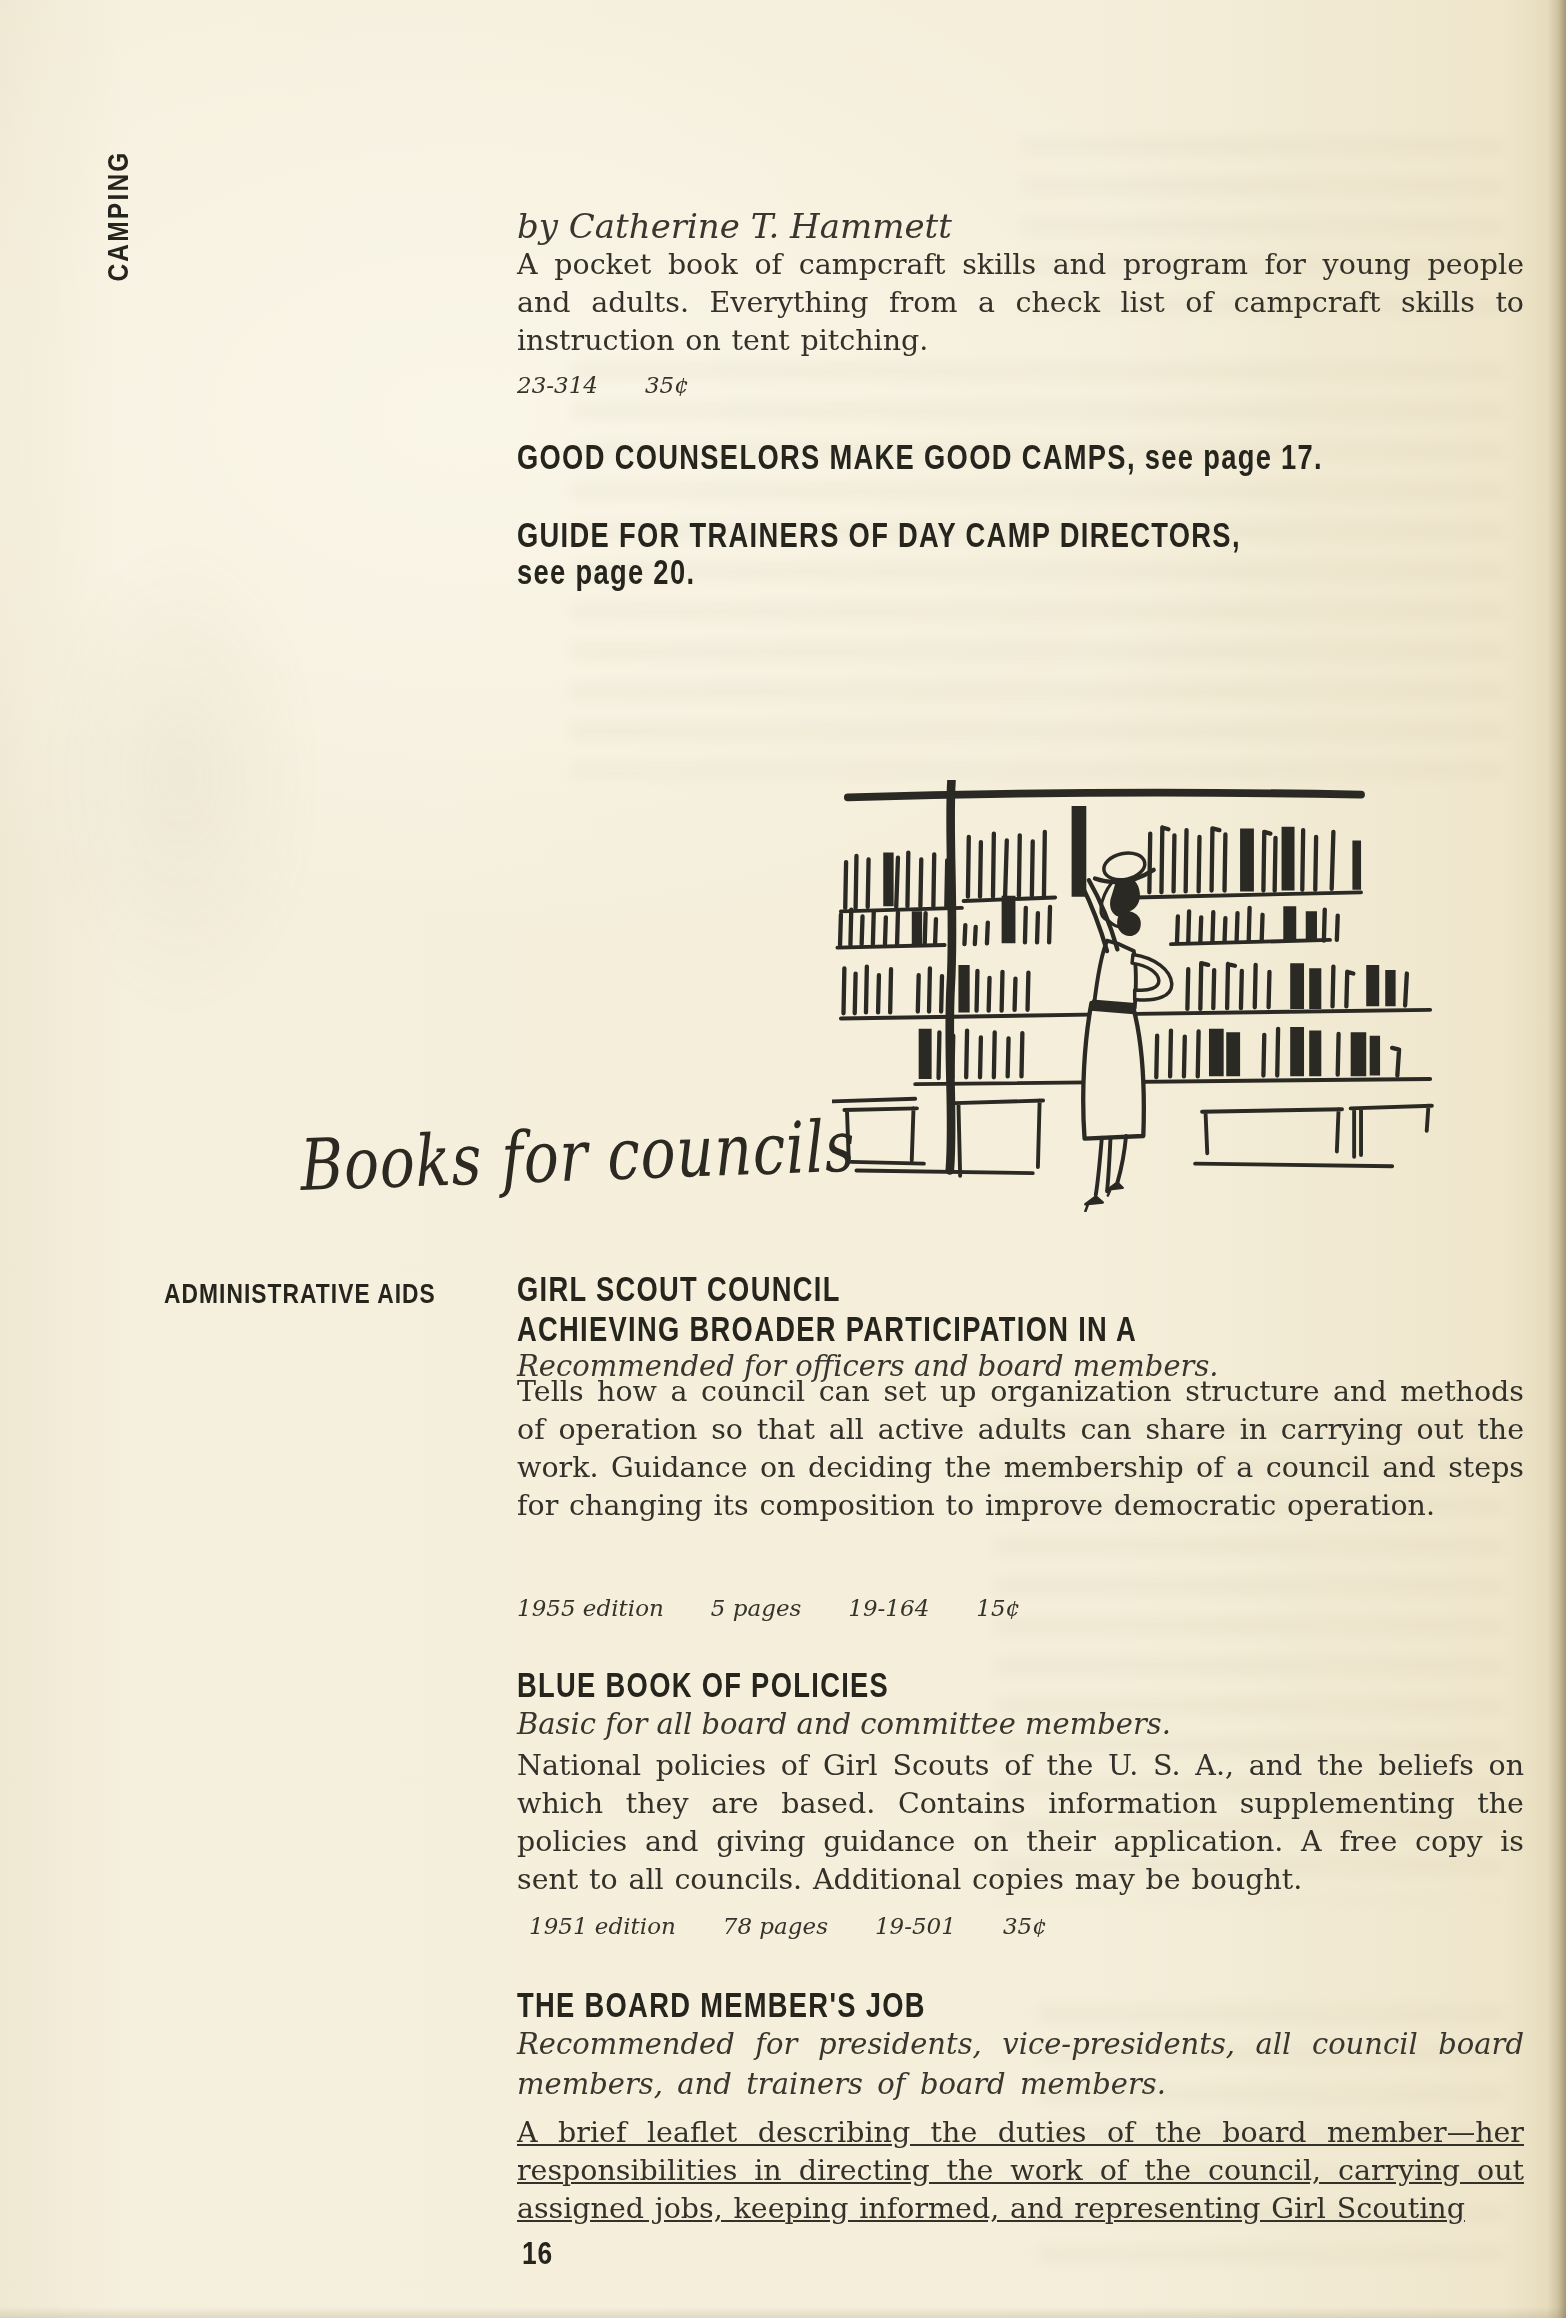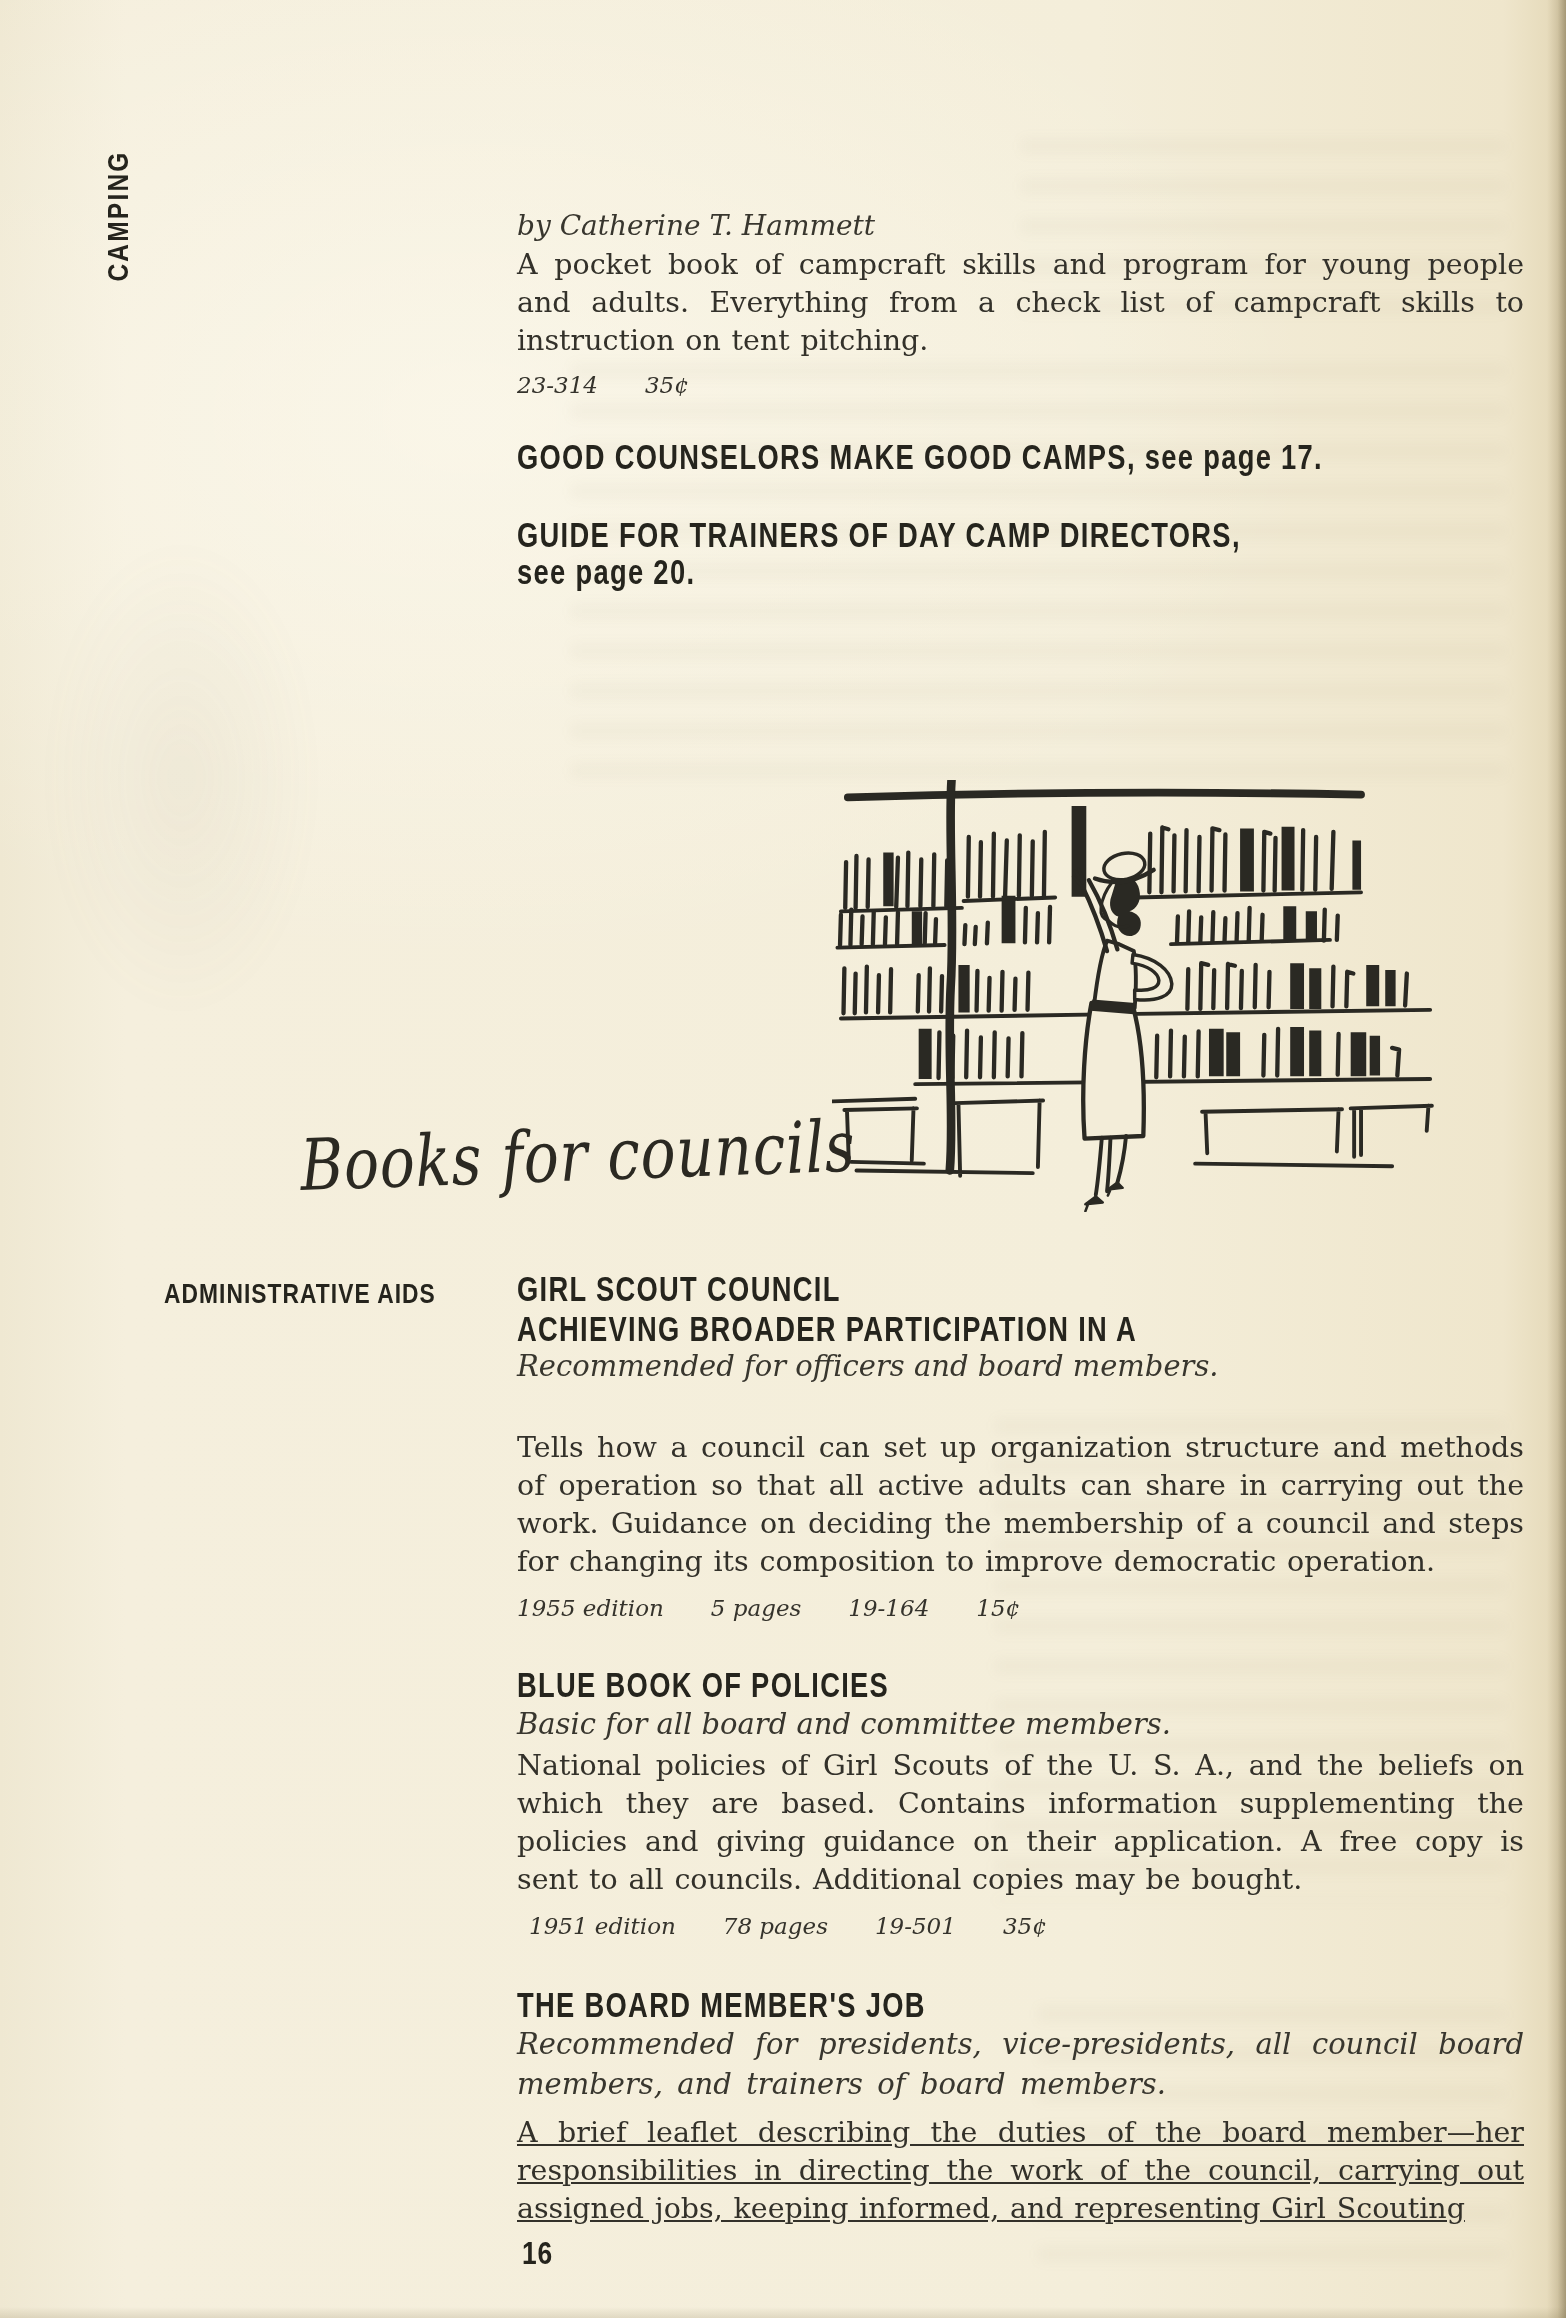--- a/index.html
+++ b/index.html
@@ -55,21 +55,21 @@
   <div class="smudge" style="left:995px;top:1418px;width:510px;height:484px;"></div>
   <div class="smudge" style="left:1038px;top:2006px;width:467px;height:259px;"></div>
   <div class="blob" style="left:43px;top:536px;width:277px;height:484px;"></div>
   <div class="edge-right"></div>
   <div class="edge-bottom"></div>
 
   <div class="camping">
     <span class="gothic">CAMPING</span>
   </div>
 
-  <div class="col ital" style="top:206px;font-size:28px;">by Catherine T. Hammett</div>
+  <div class="col ital" style="top:206px;font-size:34px;">by Catherine T. Hammett</div>
   <p class="col body-par" style="top:246px;">A pocket book of campcraft skills and program for young people and adults. Everything from a check list of campcraft skills to instruction on tent pitching.</p>
   <div class="col cat" style="top:372px;">
     <span>23-314</span><span>35¢</span>
   </div>
   <div class="col" style="top:437px;">
     <span class="gothic">GOOD COUNSELORS MAKE GOOD CAMPS, see page 17.</span>
   </div>
   <div class="col" style="top:515px;">
     <div><span class="gothic">GUIDE FOR TRAINERS OF DAY CAMP DIRECTORS,</span></div>
     <div style="margin-top:-3.5px;"><span class="gothic">see page 20.</span></div>
@@ -140,21 +140,21 @@
 
   <div style="position:absolute;left:164px;top:1273px;">
     <span class="gothic small">ADMINISTRATIVE AIDS</span>
   </div>
 
   <div class="col" style="top:1271px;">
     <div style="margin-top:-1.7px;"><span class="gothic">GIRL SCOUT COUNCIL</span></div>
     <div><span class="gothic">ACHIEVING BROADER PARTICIPATION IN A</span></div>
   </div>
   <div class="col ital" style="top:1346px;">Recommended for officers and board members.</div>
-  <p class="col body-par" style="top:1429px;">Tells how a council can set up organization structure and methods of operation so that all active adults can share in carrying out the work. Guidance on deciding the membership of a council and steps for changing its composition to improve democratic operation.</p>
+  <p class="col body-par" style="top:1373px;">Tells how a council can set up organization structure and methods of operation so that all active adults can share in carrying out the work. Guidance on deciding the membership of a council and steps for changing its composition to improve democratic operation.</p>
   <div class="col cat" style="top:1595px;">
     <span>1955 edition</span><span>5 pages</span><span>19-164</span><span>15¢</span>
   </div>
 
   <div class="col" style="top:1665px;">
     <span class="gothic">BLUE BOOK OF POLICIES</span>
   </div>
   <div class="col ital" style="top:1704px;">Basic for all board and committee members.</div>
   <p class="col body-par" style="top:1747px;">National policies of Girl Scouts of the U. S. A., and the beliefs on which they are based. Contains information supplementing the policies and giving guidance on their application. A free copy is sent to all councils. Additional copies may be bought.</p>
   <div class="col cat" style="top:1913px;margin-left:12px;">

